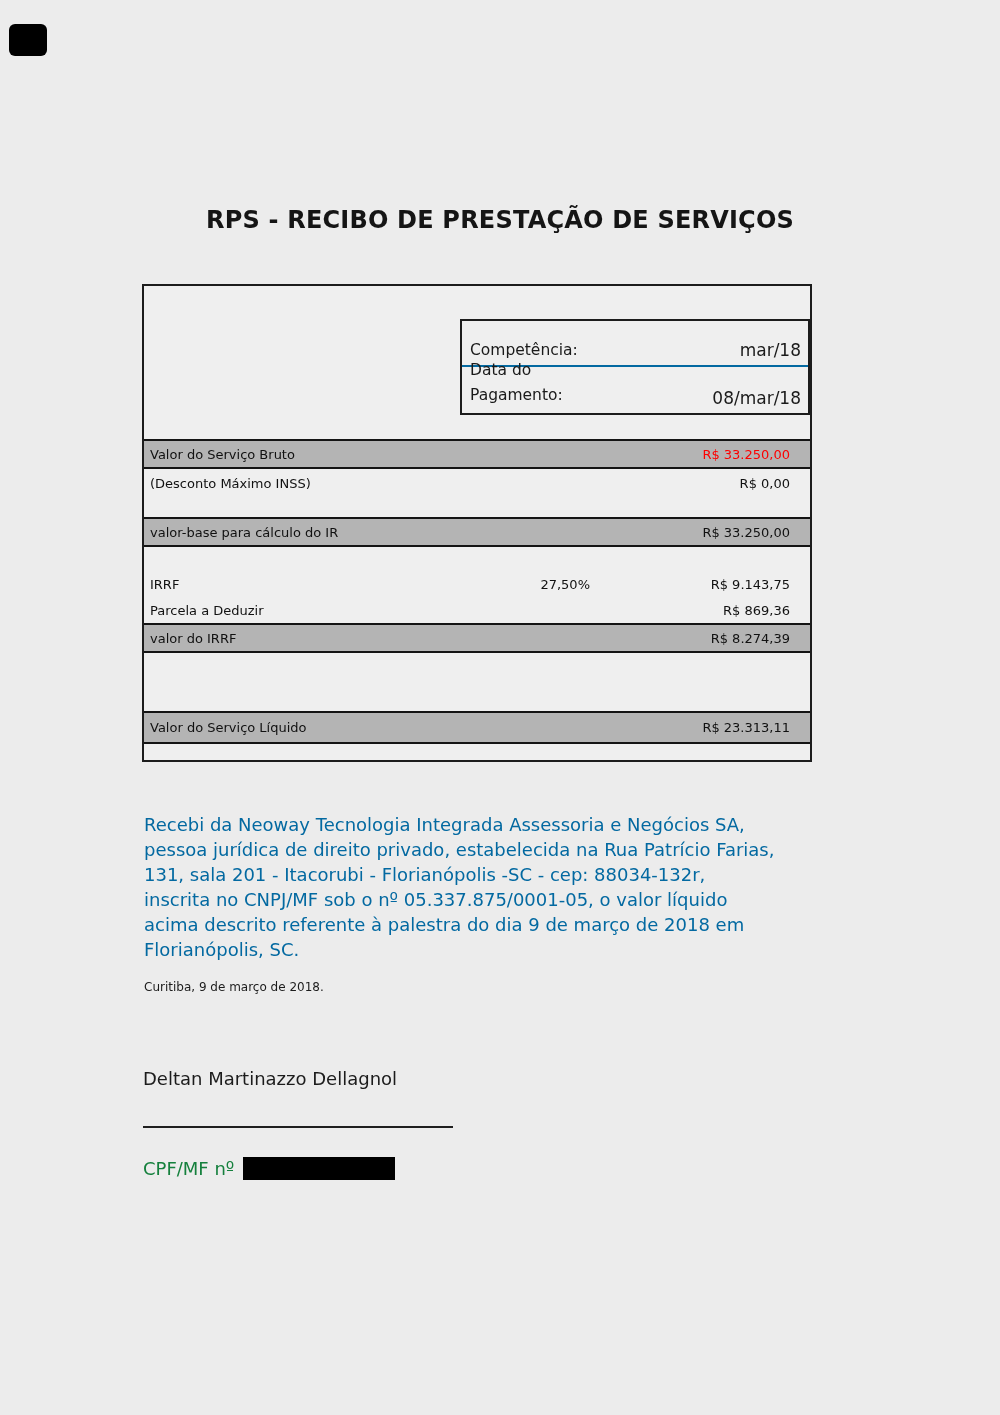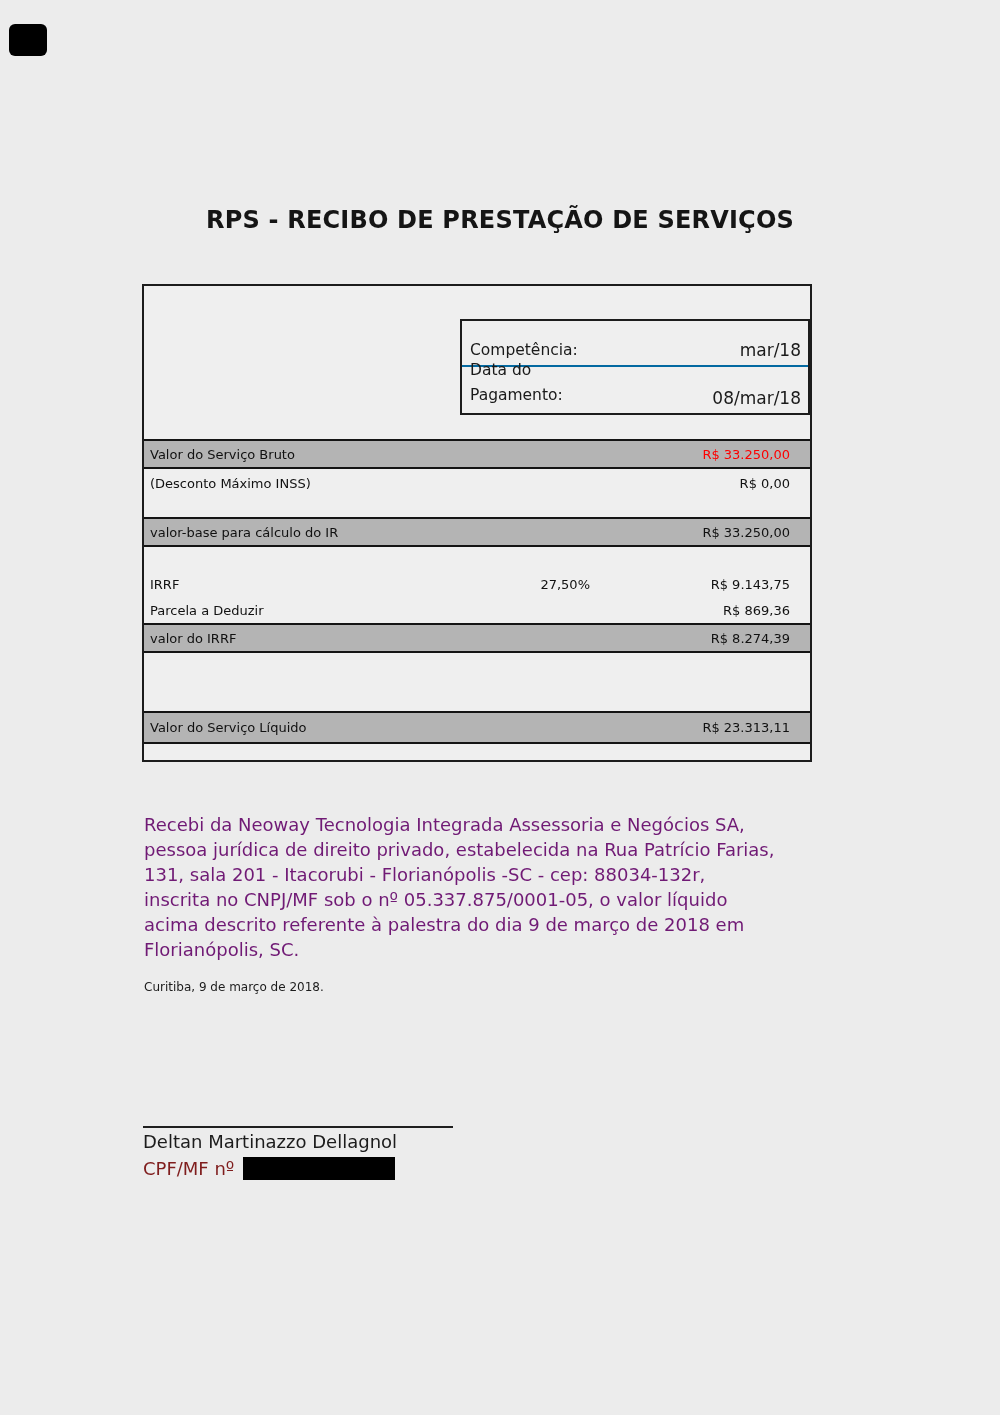--- a/index.html
+++ b/index.html
@@ -40,26 +40,26 @@
     background:#b4b4b4; height:26px;
     border-top:2px solid #141414; border-bottom:2px solid #141414;
   }
   .gray-tall { height:29px; }
   .light28 { height:28px; }
   .light27 { height:27px; }
   .light25 { height:25px; }
   .red { color:#fe0000; }
   .paragraph {
     position:absolute; left:144px; top:812px; width:830px;
-    font-size:18px; line-height:25px; white-space:pre-line; color:#701a75;
+    font-size:18px; line-height:25px; white-space:pre-line; color:#0369a1;
   }
   .dateline { position:absolute; left:144px; top:980px; font-size:12px; color:#1c1c1c; }
   .sigline { position:absolute; left:143px; top:1126px; width:310px; height:0; border-top:2px solid #1f1f1f; }
-  .signame { position:absolute; left:143px; top:1131px; font-size:18px; color:#1c1c1c; }
-  .sigcpf { position:absolute; left:143px; top:1157px; font-size:18px; color:#7f1d1d; display:flex; align-items:center; }
+  .signame { position:absolute; left:143px; top:1068px; font-size:18px; color:#1c1c1c; }
+  .sigcpf { position:absolute; left:143px; top:1157px; font-size:18px; color:#15803d; display:flex; align-items:center; }
   .redaction { display:inline-block; width:152px; height:23px; background:#000; margin-left:9px; }
 </style>
 </head>
 <body>
 
 <div class="canvas">
 
   <div class="artifact"></div>
 
   <div class="title">RPS - RECIBO DE PRESTAÇÃO DE SERVIÇOS</div>

